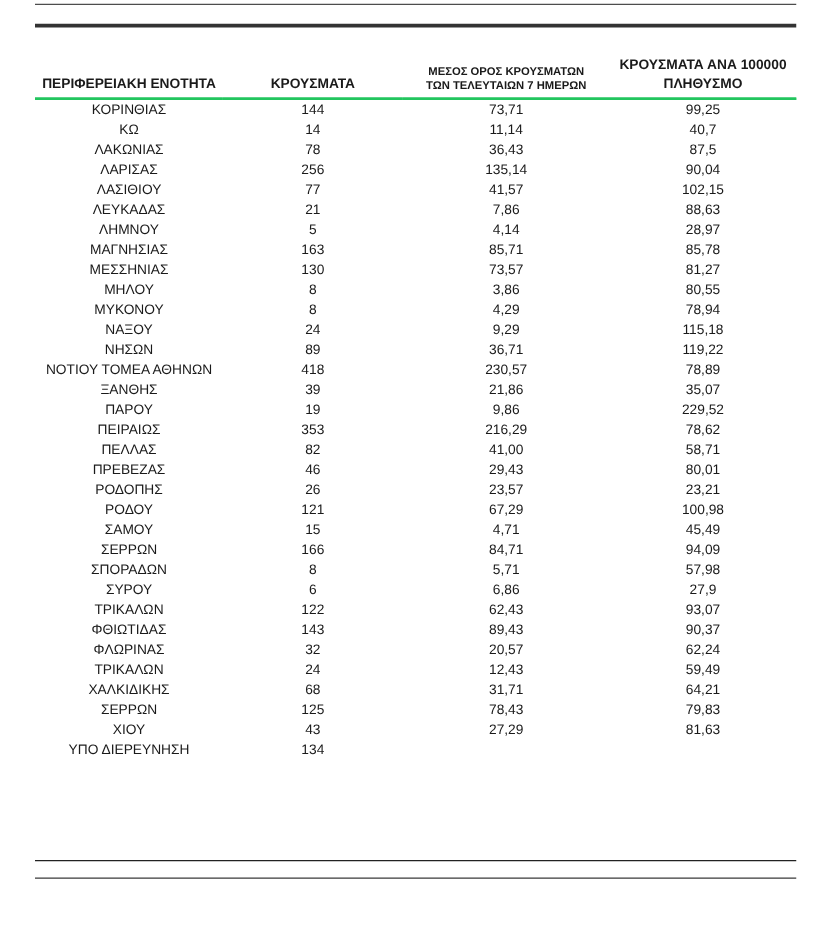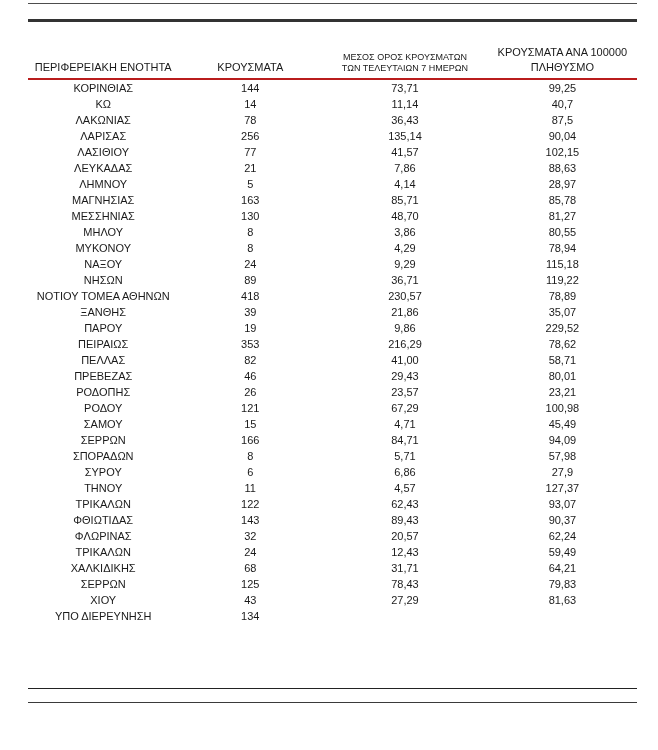--- a/index.html
+++ b/index.html
@@ -36,25 +36,25 @@
   }
   col.c1 { width: 24.7%; }
   col.c2 { width: 23.6%; }
   col.c3 { width: 27.2%; }
   col.c4 { width: 24.5%; }
 
   thead th {
     height: 54px;
     vertical-align: bottom;
     text-align: center;
-    font-weight: normal;
+    font-weight: bold;
     font-size: 11px;
     line-height: 1.25;
     padding: 0 0 3px 0;
-    border-bottom: 2px solid #b91c1c;
+    border-bottom: 2px solid #22c55e;
     white-space: nowrap;
   }
   thead th.hdr-small {
     font-size: 9px;
     line-height: 1.3;
   }
   thead th.hdr-wide {
     line-height: 1.35;
   }
 
@@ -144,21 +144,21 @@
   </tr>
       <tr>
     <td>ΜΑΓΝΗΣΙΑΣ</td>
     <td>163</td>
     <td>85,71</td>
     <td>85,78</td>
   </tr>
       <tr>
     <td>ΜΕΣΣΗΝΙΑΣ</td>
     <td>130</td>
-    <td>48,70</td>
+    <td>73,57</td>
     <td>81,27</td>
   </tr>
       <tr>
     <td>ΜΗΛΟΥ</td>
     <td>8</td>
     <td>3,86</td>
     <td>80,55</td>
   </tr>
       <tr>
     <td>ΜΥΚΟΝΟΥ</td>
@@ -244,26 +244,20 @@
     <td>5,71</td>
     <td>57,98</td>
   </tr>
       <tr>
     <td>ΣΥΡΟΥ</td>
     <td>6</td>
     <td>6,86</td>
     <td>27,9</td>
   </tr>
       <tr>
-    <td>ΤΗΝΟΥ</td>
-    <td>11</td>
-    <td>4,57</td>
-    <td>127,37</td>
-  </tr>
-      <tr>
     <td>ΤΡΙΚΑΛΩΝ</td>
     <td>122</td>
     <td>62,43</td>
     <td>93,07</td>
   </tr>
       <tr>
     <td>ΦΘΙΩΤΙΔΑΣ</td>
     <td>143</td>
     <td>89,43</td>
     <td>90,37</td>

